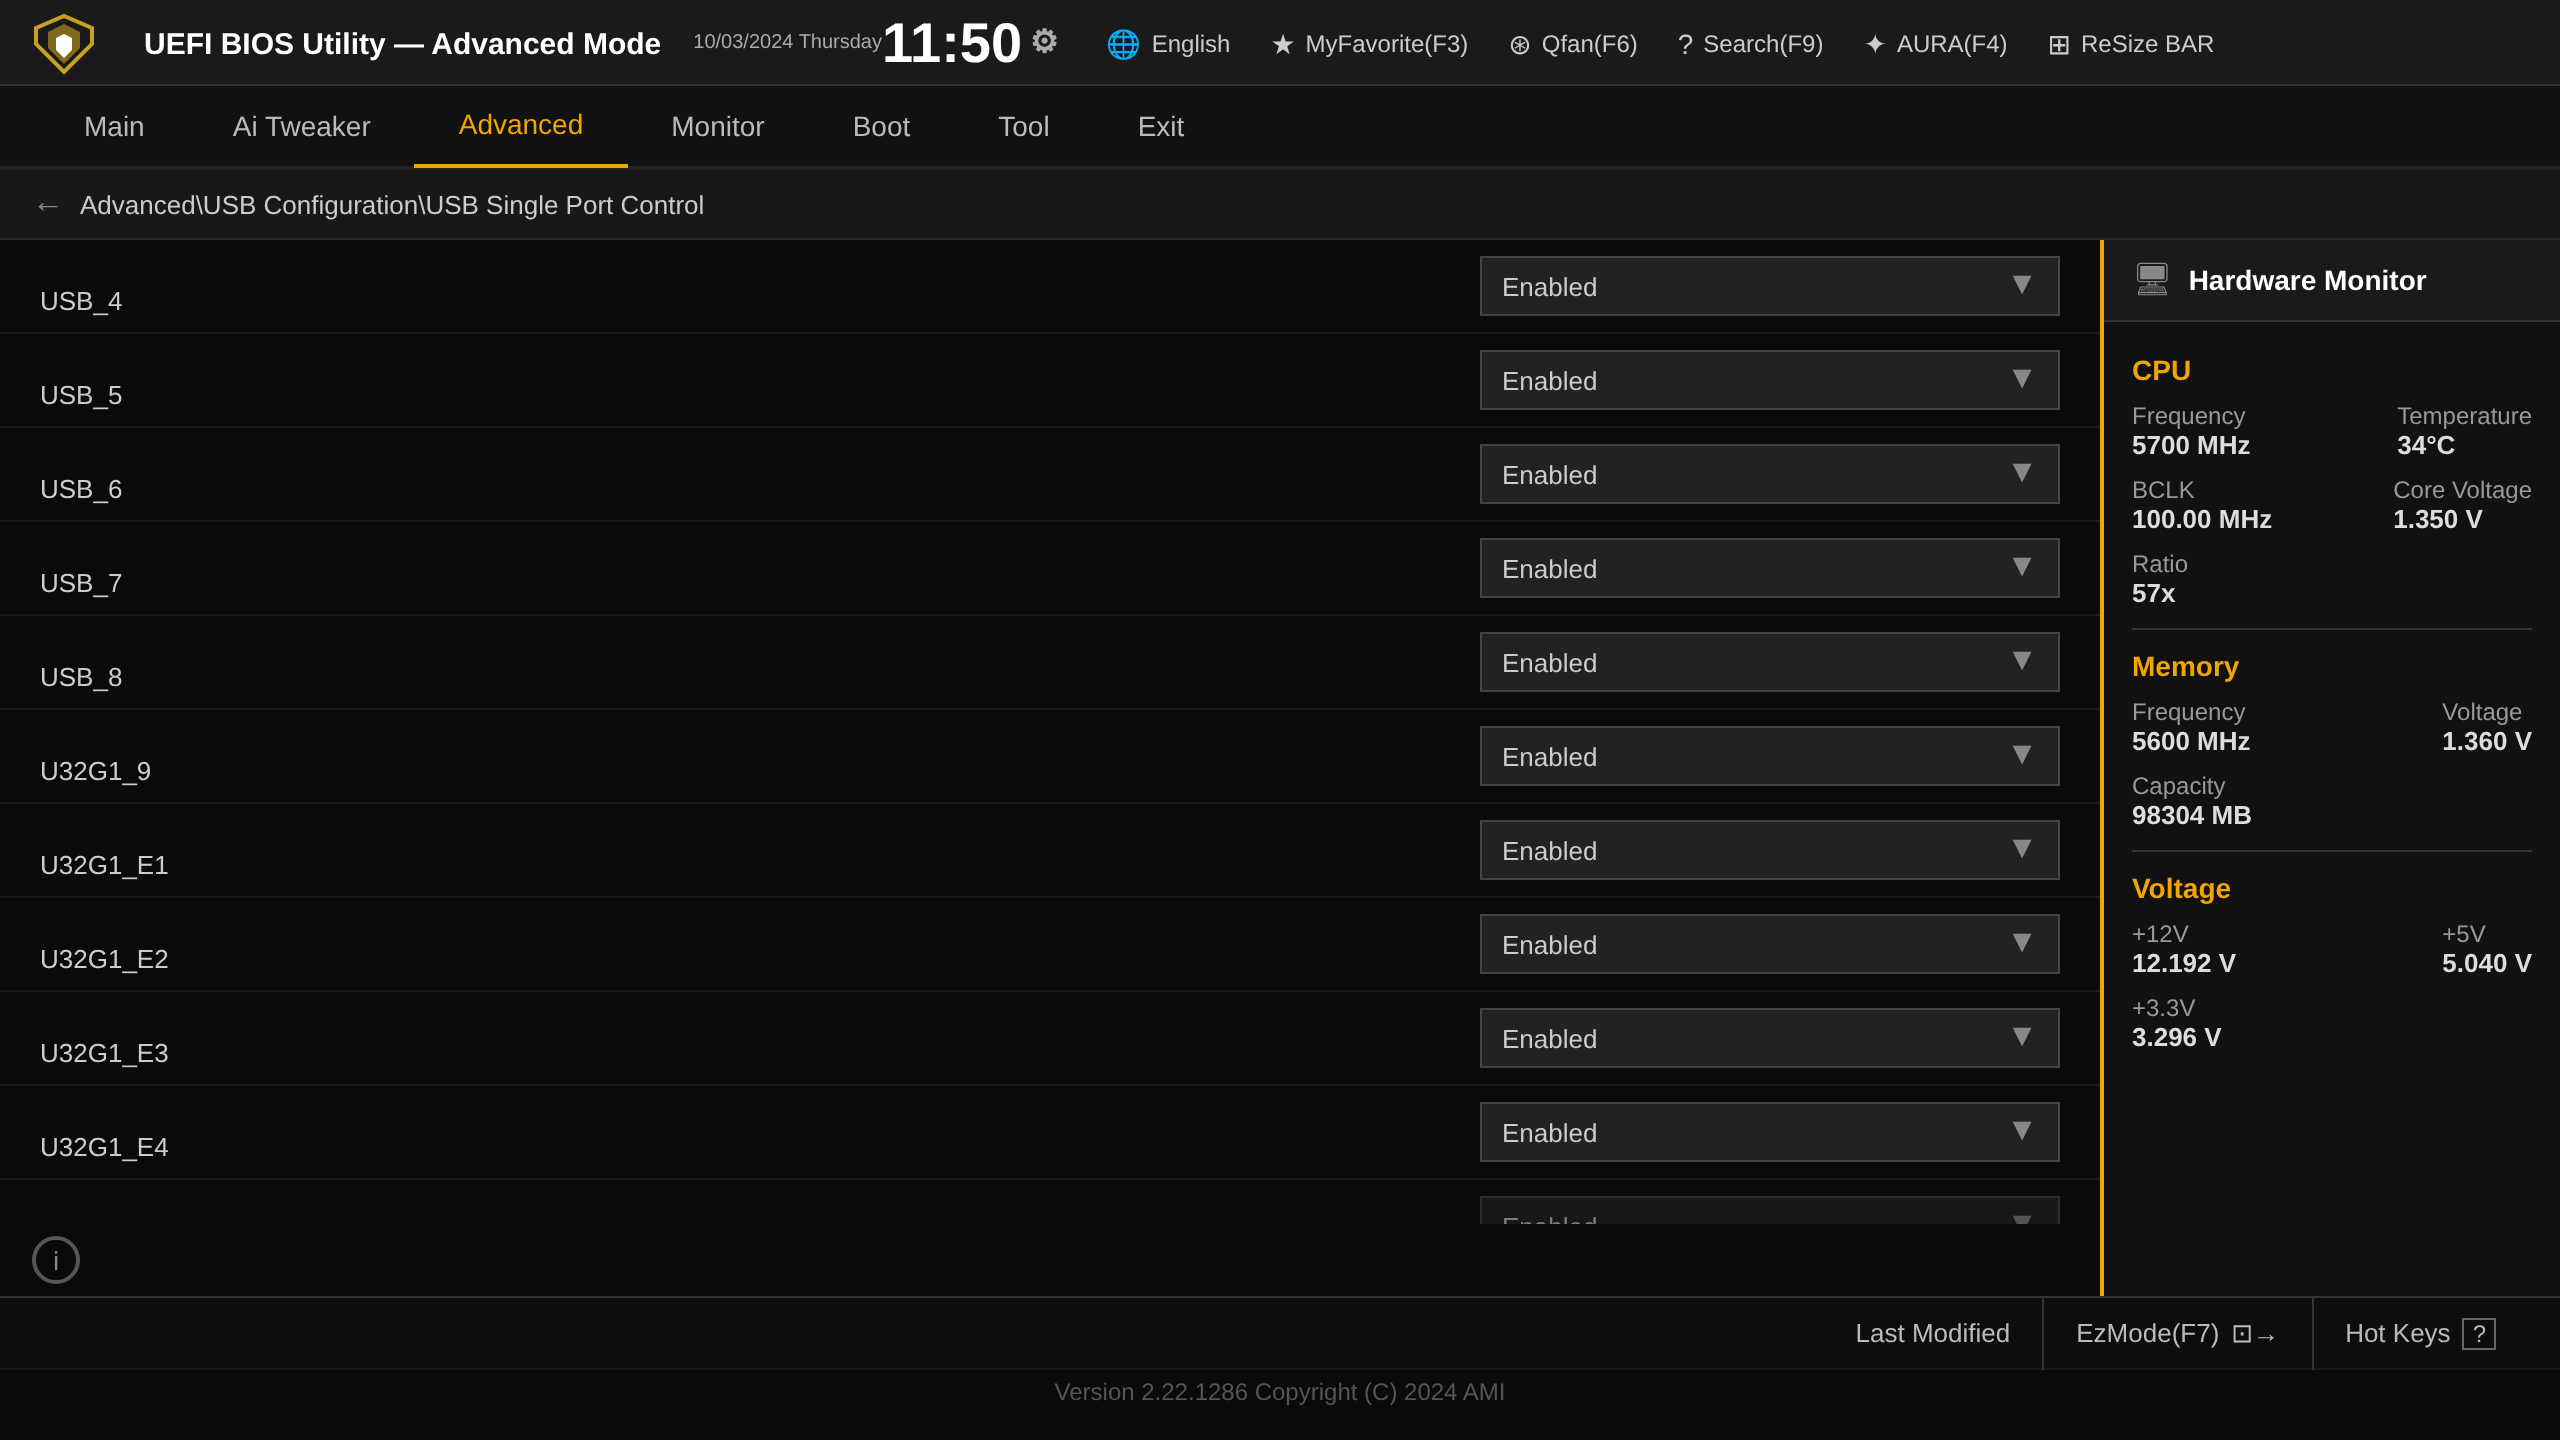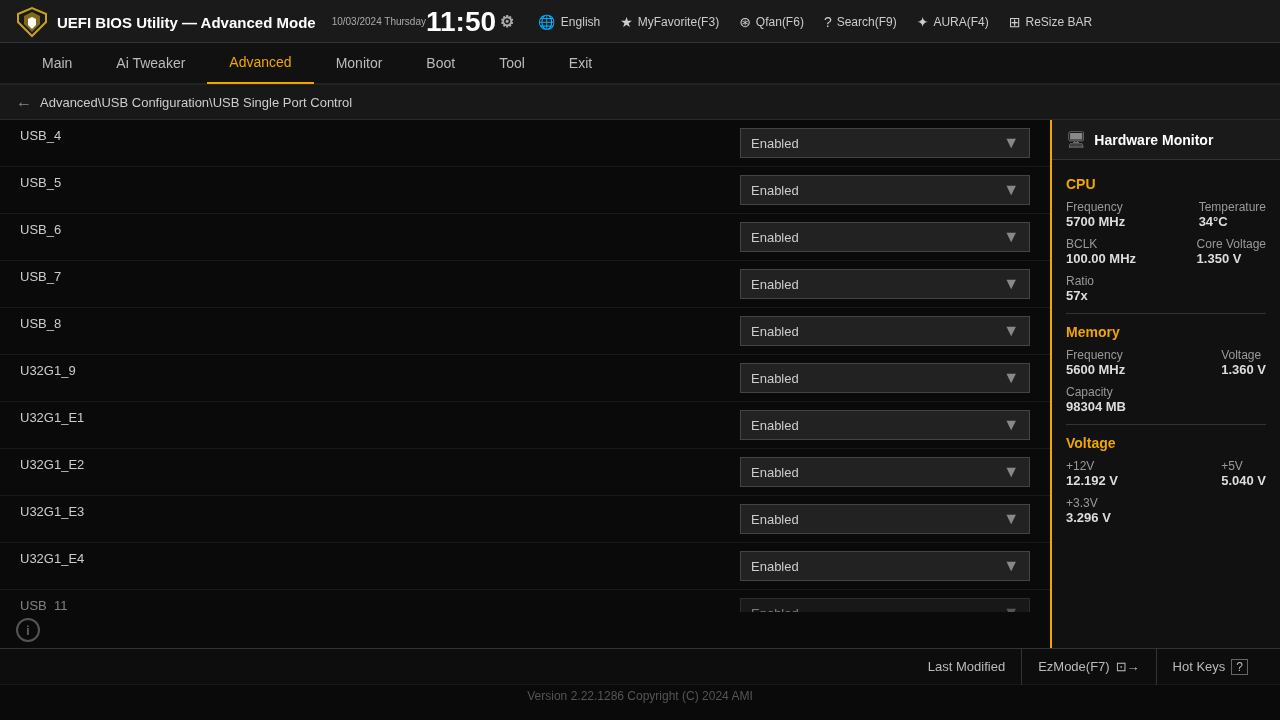--- a/index.html
+++ b/index.html
@@ -18,21 +18,21 @@
       background: #1a1a1a;
       padding: 6px 16px 4px 16px;
       display: flex;
       align-items: center;
       gap: 16px;
       border-bottom: 1px solid #333;
     }
     .logo-area {
       display: flex;
       align-items: center;
-      gap: 9px;
+      gap: 24px;
       color: #fff;
       font-size: 15px;
       font-weight: bold;
       min-width: 220px;
     }
     .logo-icon {
       width: 32px;
       height: 32px;
     }
     .datetime-area {
@@ -115,21 +115,21 @@
     .main-layout {
       display: flex;
       height: calc(720px - 42px - 42px - 37px - 35px - 36px);
     }
 
     .usb-list {
       padding: 0;
     }
     .usb-row {
       display: flex;
-      align-items: flex-start;
+      align-items: flex-end;
       padding: 8px 20px;
       border-bottom: 1px solid #1a1a1a;
       min-height: 38px;
       gap: 34px;
     }
     .usb-label {
       flex: 1;
       color: #ccc;
       font-size: 13px;
     }

